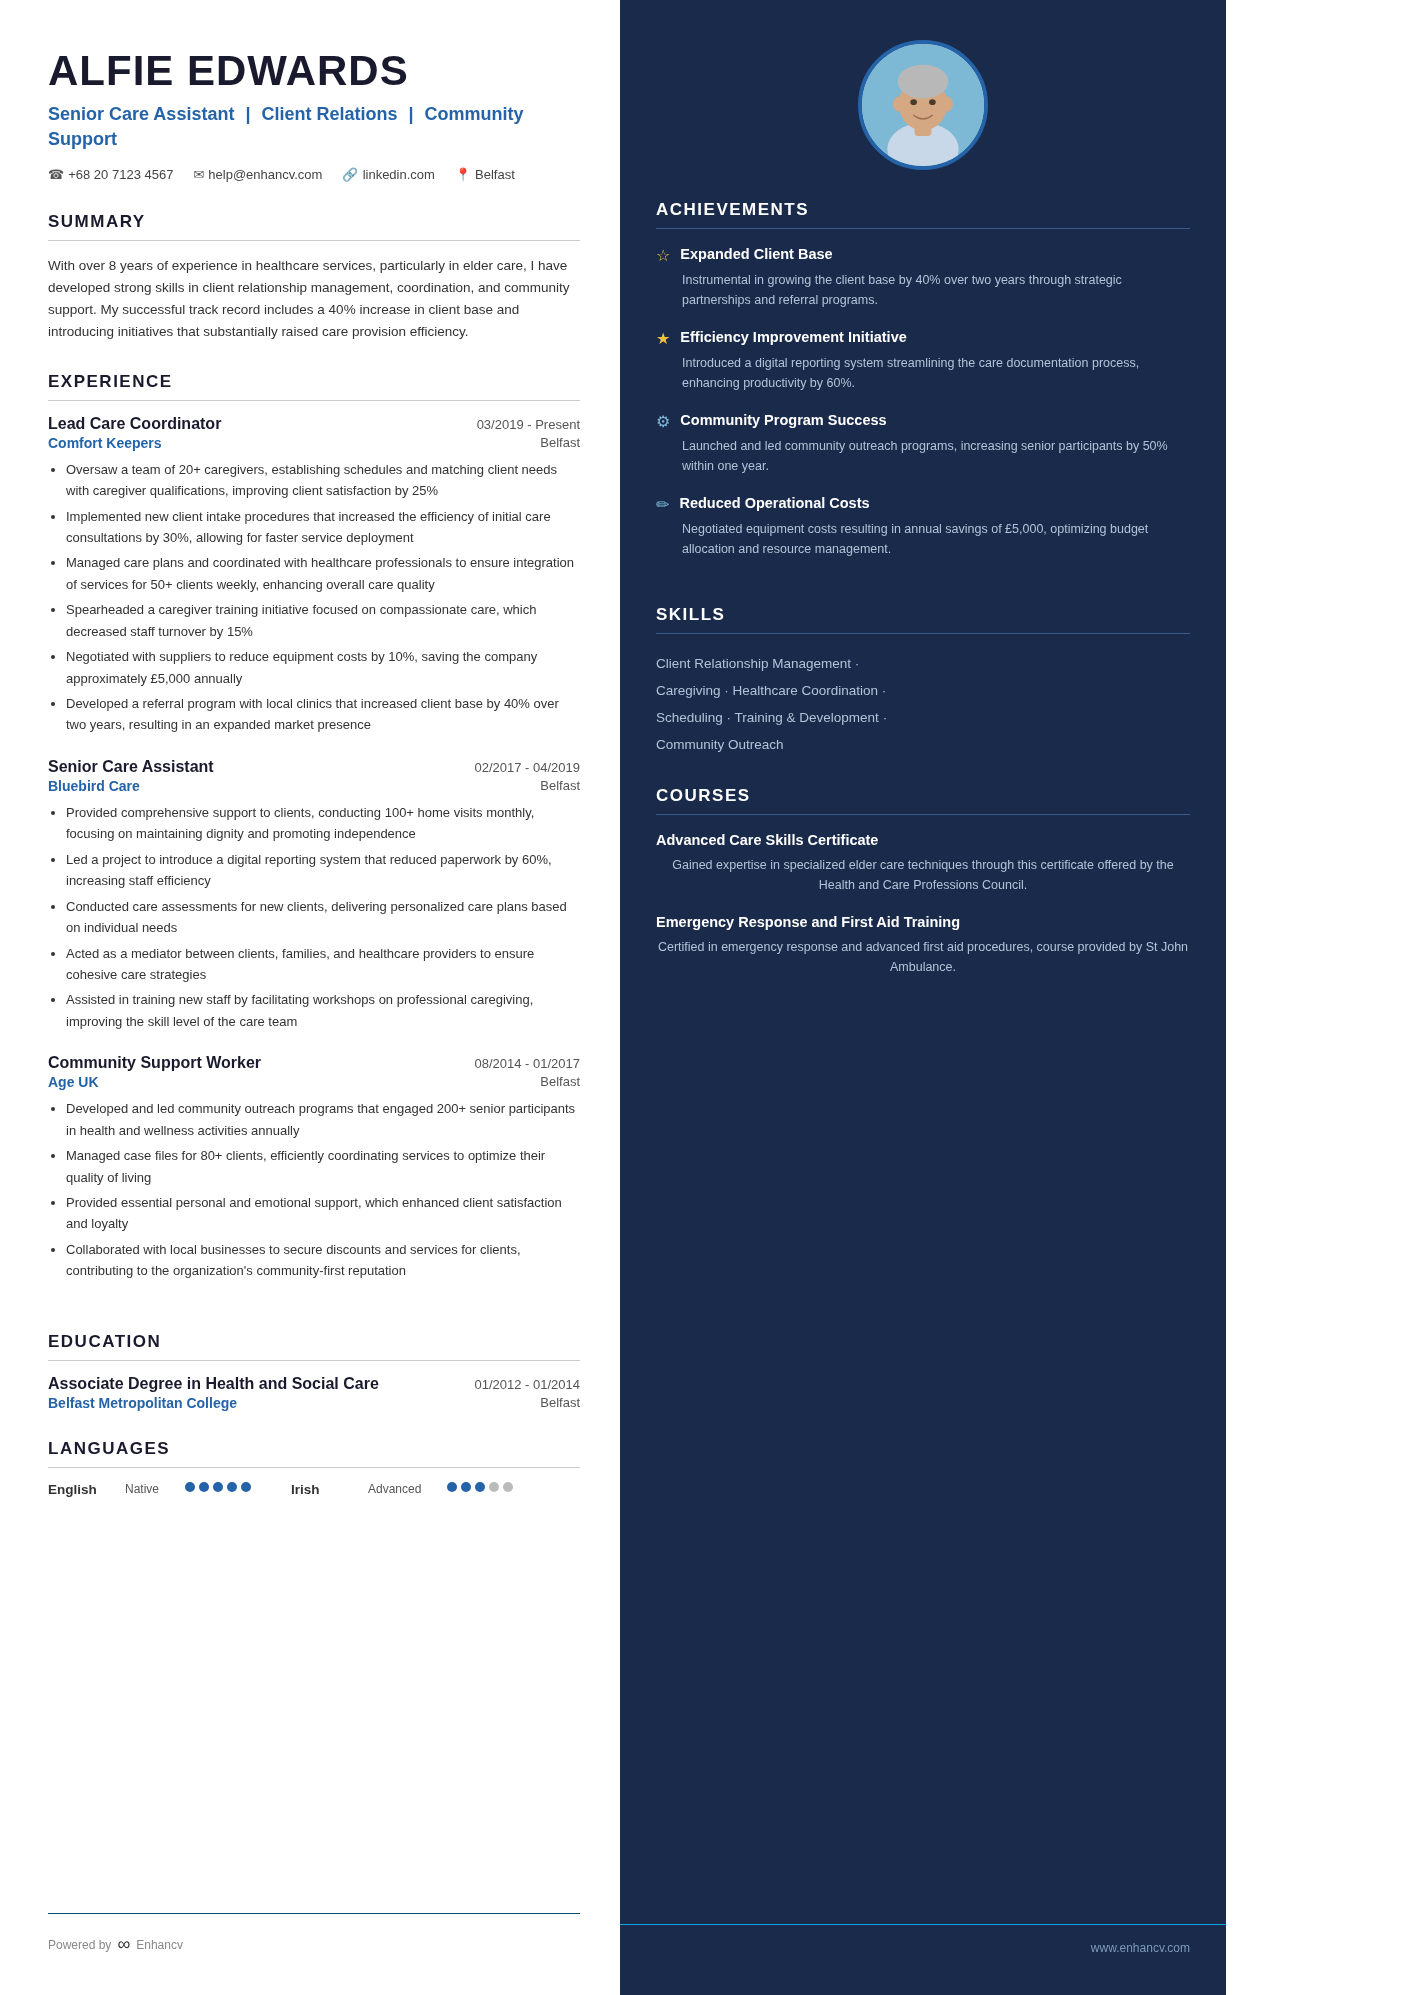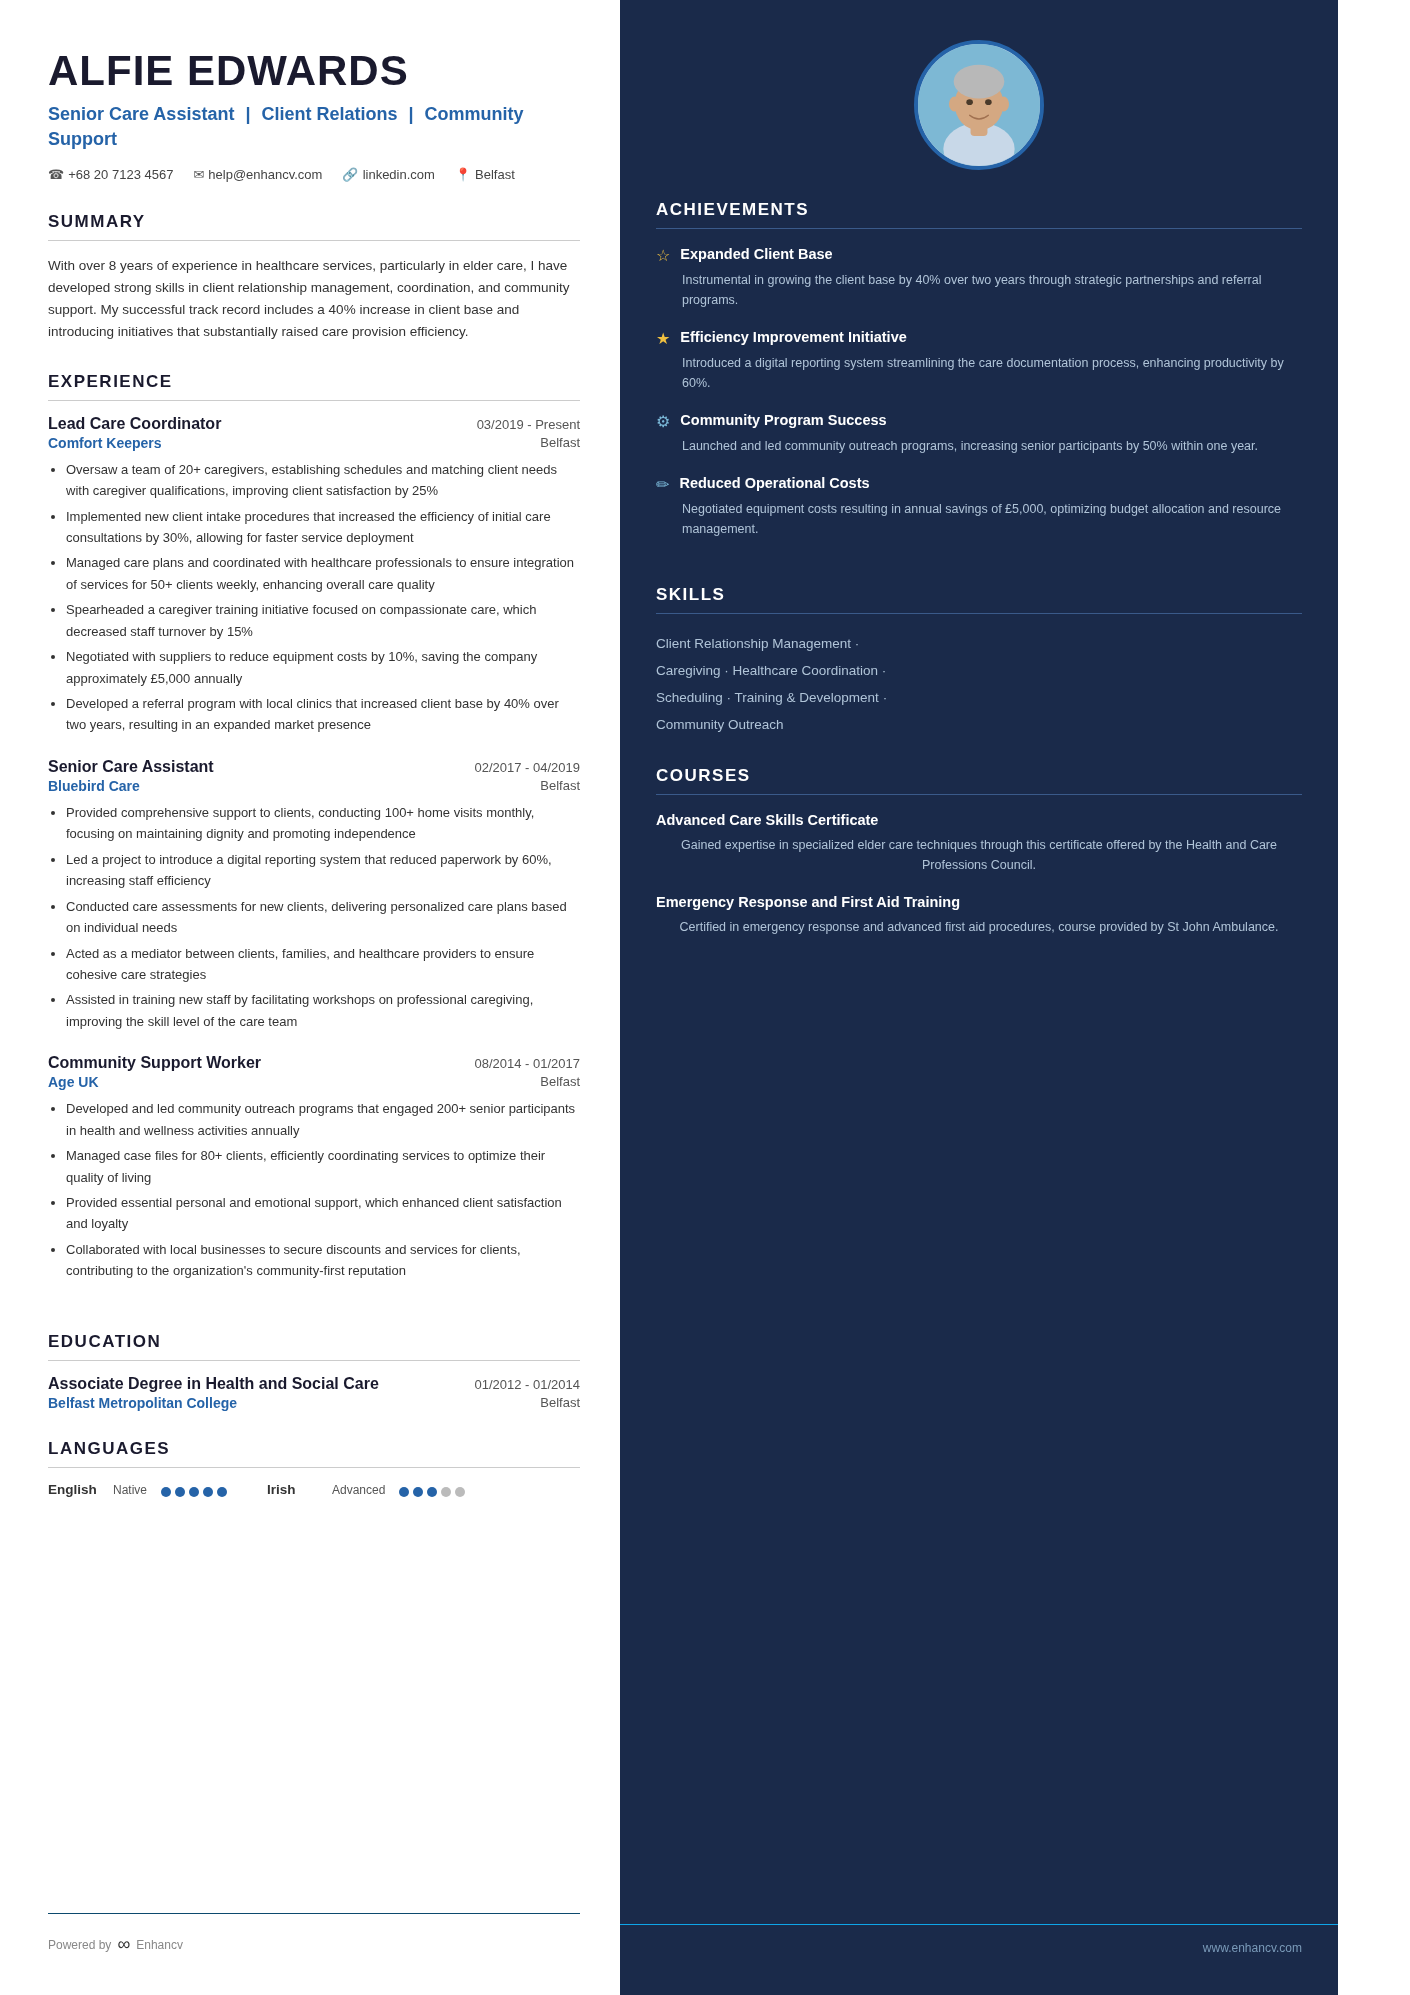--- a/index.html
+++ b/index.html
@@ -6,21 +6,21 @@
     body {
       font-family: 'Arial', sans-serif;
       background: #fff;
       width: 1410px;
       min-height: 1995px;
       display: flex;
       flex-direction: column;
     }
     .resume-container {
       display: flex;
-      width: 1338px;
+      width: 1226px;
       min-height: 1995px;
     }
     
     .left-col {
       flex: 0 0 620px;
       background: #fff;
       padding: 48px 40px 40px 48px;
       display: flex;
       flex-direction: column;
     }
@@ -154,22 +154,22 @@
       color: #555;
     }
     .languages-grid {
       display: flex;
       gap: 40px;
       flex-wrap: wrap;
       margin-top: 8px;
     }
     .lang-item {
       display: flex;
-      align-items: flex-end;
-      gap: 10px;
+      align-items: flex-start;
+      gap: 22px;
       font-size: 13.5px;
       color: #333;
     }
     .lang-name {
       font-weight: 600;
       min-width: 55px;
     }
     .lang-level {
       font-size: 12px;
       color: #555;

